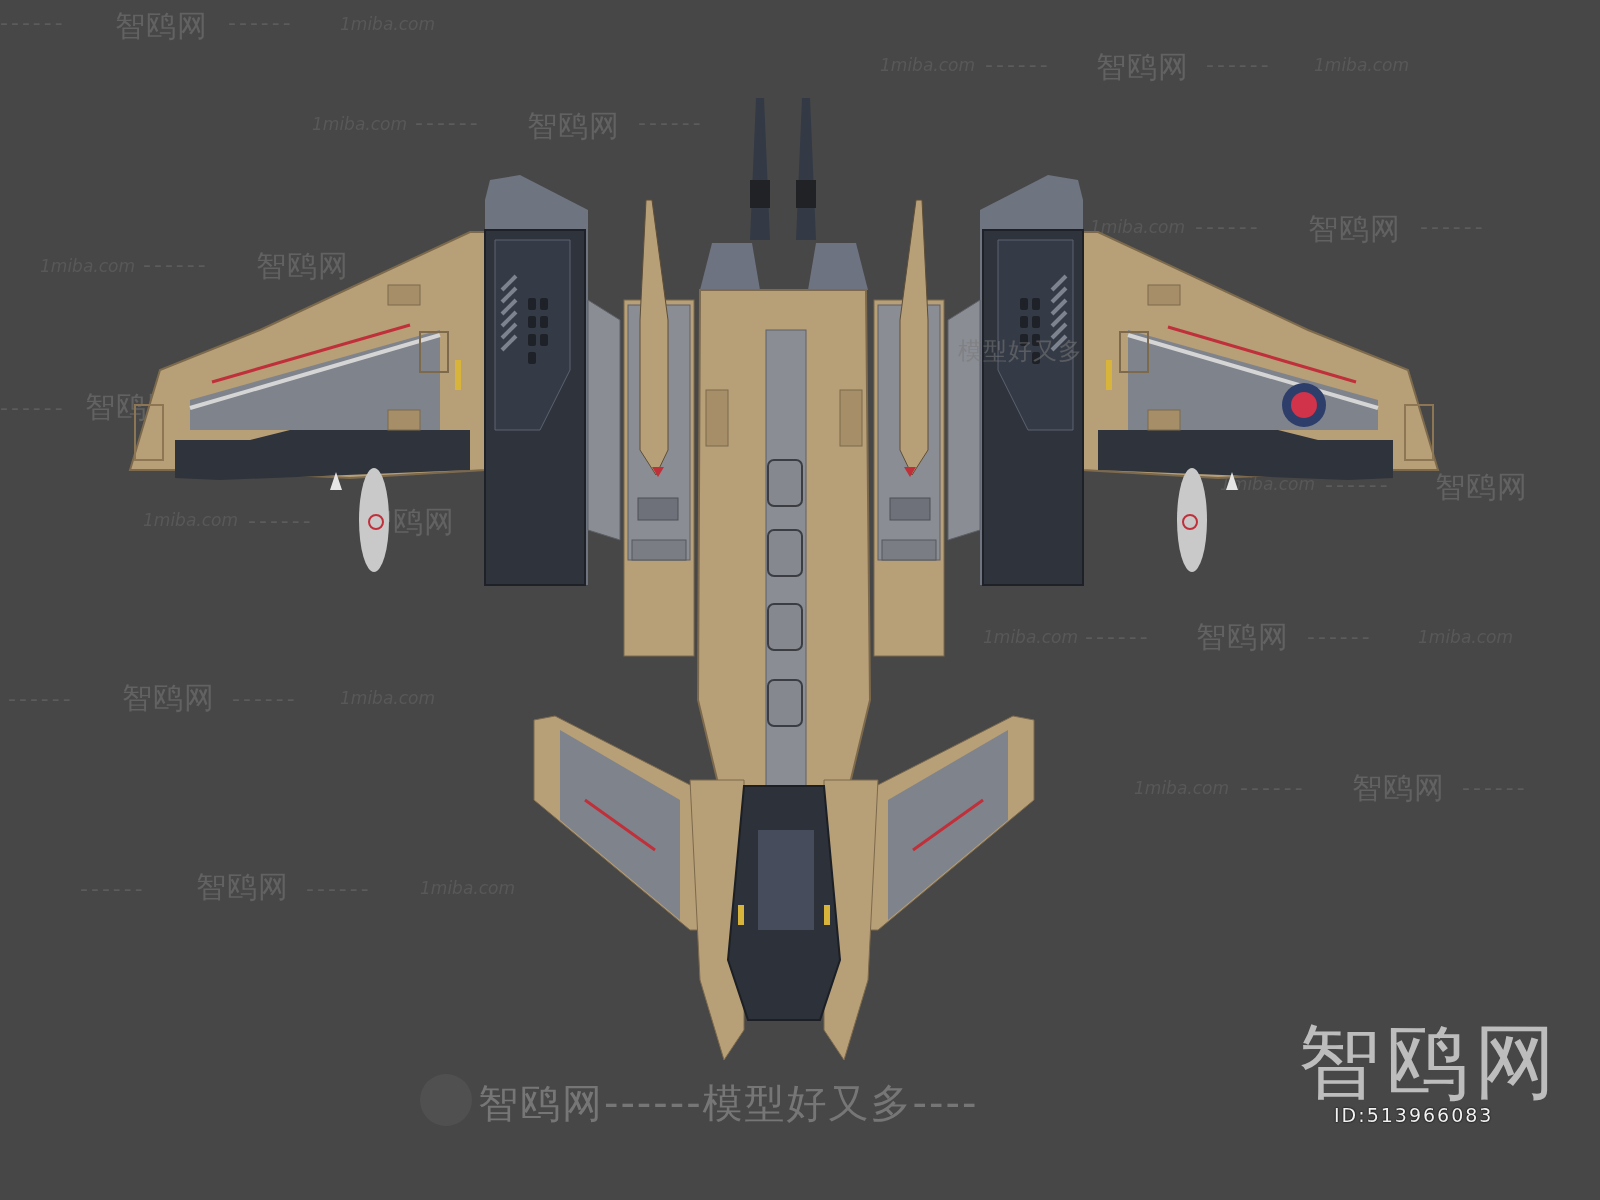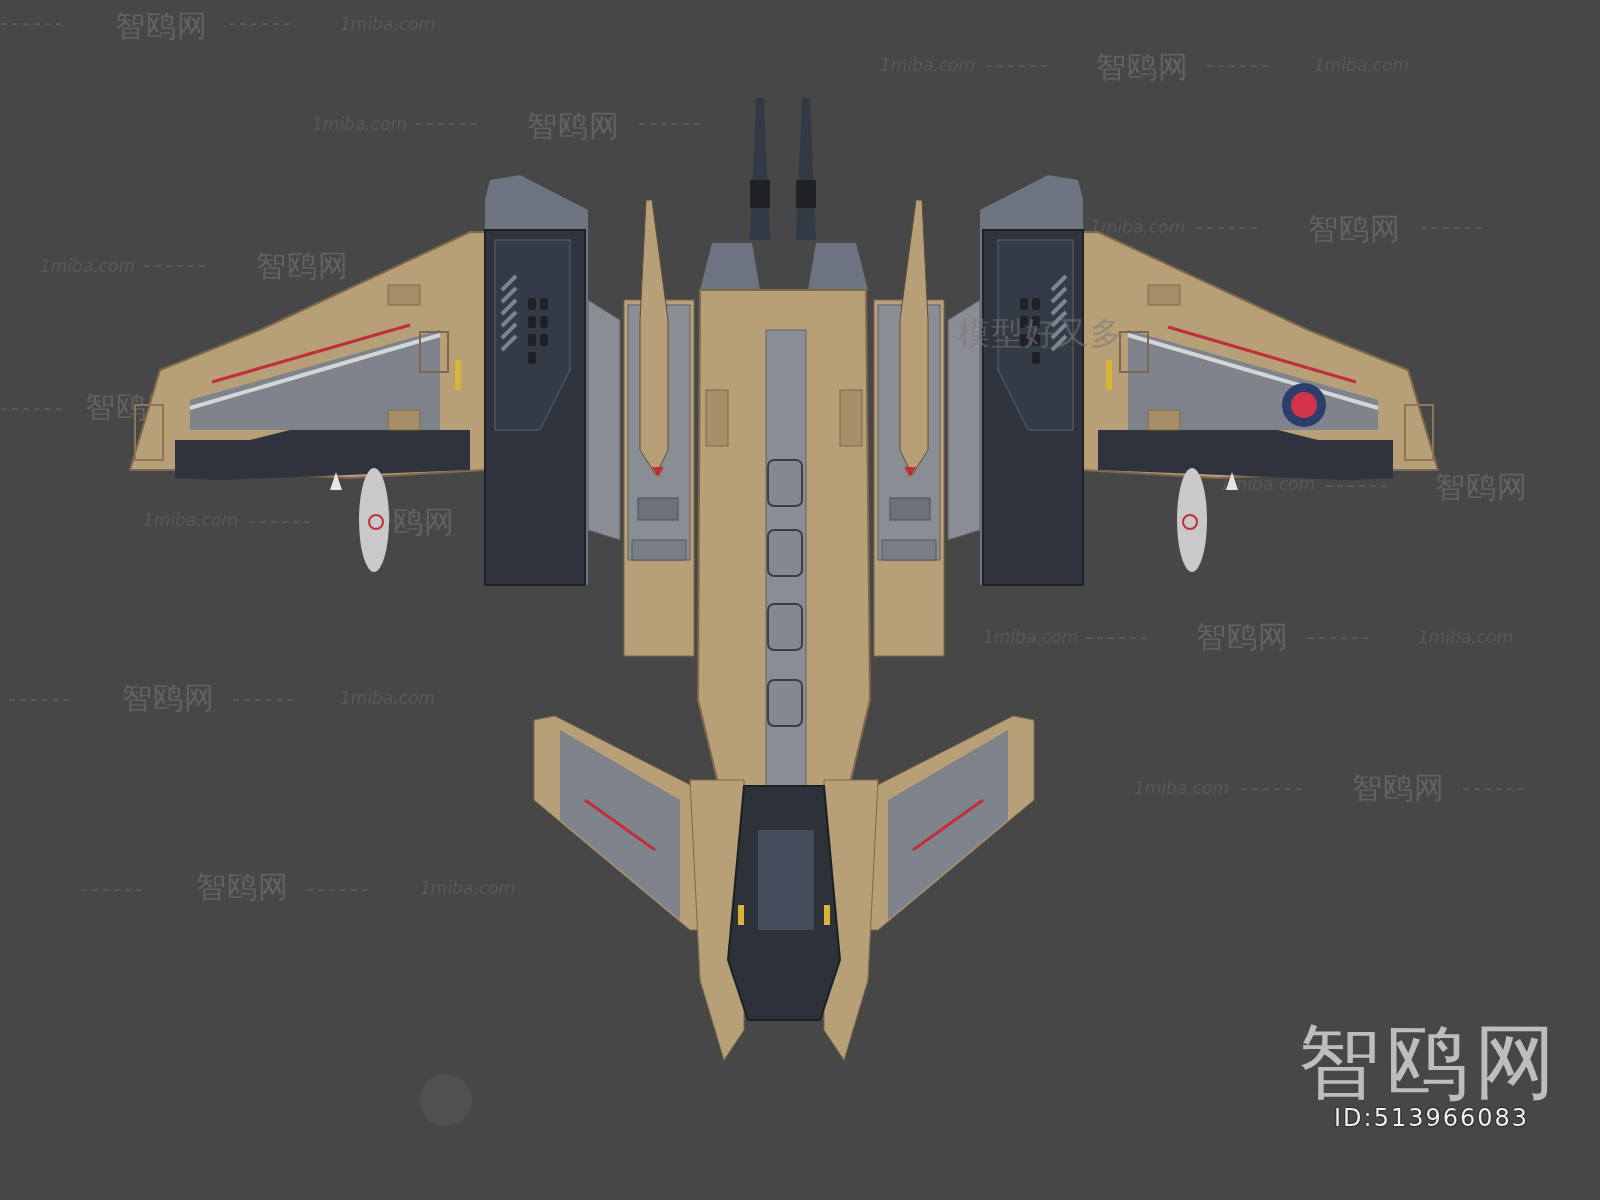--- a/index.html
+++ b/index.html
@@ -2,21 +2,21 @@
 <html><head>
 <meta charset="utf-8">
 <style>
   html, body { margin:0; padding:0; }
   body { width:1568px; height:1176px; background:#474747; overflow:hidden; position:relative; font-family:"DejaVu Sans", sans-serif; }
   .stage { position:absolute; left:0; top:0; width:1568px; height:1176px; }
   .wm { position:absolute; color:rgba(120,120,120,0.55); font-size:30px; white-space:nowrap; letter-spacing:1px; }
   .wm-url { position:absolute; color:rgba(100,100,100,0.6); font-size:17px; white-space:nowrap; font-family:"DejaVu Sans", sans-serif;font-style:italic; }
   .wm-dash { position:absolute; color:rgba(110,110,110,0.55); font-size:22px; white-space:nowrap; letter-spacing:3px; }
   .brand { position:absolute; left:1298px; top:1008px; color:#bdbdbd; font-size:82px; letter-spacing:6px; font-weight:300; }
-  .asset-id { position:absolute; left:1334px; top:1104px; color:#f2f2f2; font-size:24px; letter-spacing:2px; font-family:"DejaVu Sans", sans-serif; text-shadow:0 0 2px #000, 0 0 1px #000; }
+  .asset-id { position:absolute; left:1334px; top:1104px; color:#f2f2f2; font-size:19px; letter-spacing:2px; font-family:"DejaVu Sans", sans-serif; text-shadow:0 0 2px #000, 0 0 1px #000; }
   .slogan { position:absolute; left:478px; top:1076px; color:rgba(150,150,150,0.6); font-size:40px; white-space:nowrap; letter-spacing:2px; }
   .bird { position:absolute; left:420px; top:1074px; width:52px; height:52px; border-radius:50%; background:rgba(90,90,90,0.5); }
 </style>
 </head>
 <body>
 
 <div class="stage">
 
   <span class="wm-dash" style="left:0px;top:10px">------</span>
   <span class="wm" style="left:115px;top:6px">智鸥网</span>
@@ -217,16 +217,17 @@
       <polygon points="690,780 744,780 744,1030 724,1060 700,980" fill="#b79f78" stroke="#7d6a4c"></polygon>
       <polygon points="878,780 824,780 824,1030 844,1060 868,980" fill="#b79f78" stroke="#7d6a4c"></polygon>
       <polygon points="744,786 824,786 840,960 820,1020 748,1020 728,960" fill="#2c313a" stroke="#1c1f24" stroke-width="2"></polygon>
       <rect x="758" y="830" width="56" height="100" fill="#4a5060" opacity="0.9"></rect>
       <rect x="738" y="905" width="6" height="20" fill="#d8b43a"></rect>
       <rect x="824" y="905" width="6" height="20" fill="#d8b43a"></rect>
     </g>
   </svg>
 
   <div class="bird"></div>
-  <span class="wm" style="left:958px;top:312px;font-size:32px">模型好又多</span>
+  <span class="slogan">智鸥网------模型好又多----</span>
+  <span class="wm" style="left:958px;top:335px;font-size:24px">模型好又多</span>
   <div class="brand">智鸥网</div>
   <div class="asset-id">ID:513966083</div>
 </div>
 
 </body></html>

